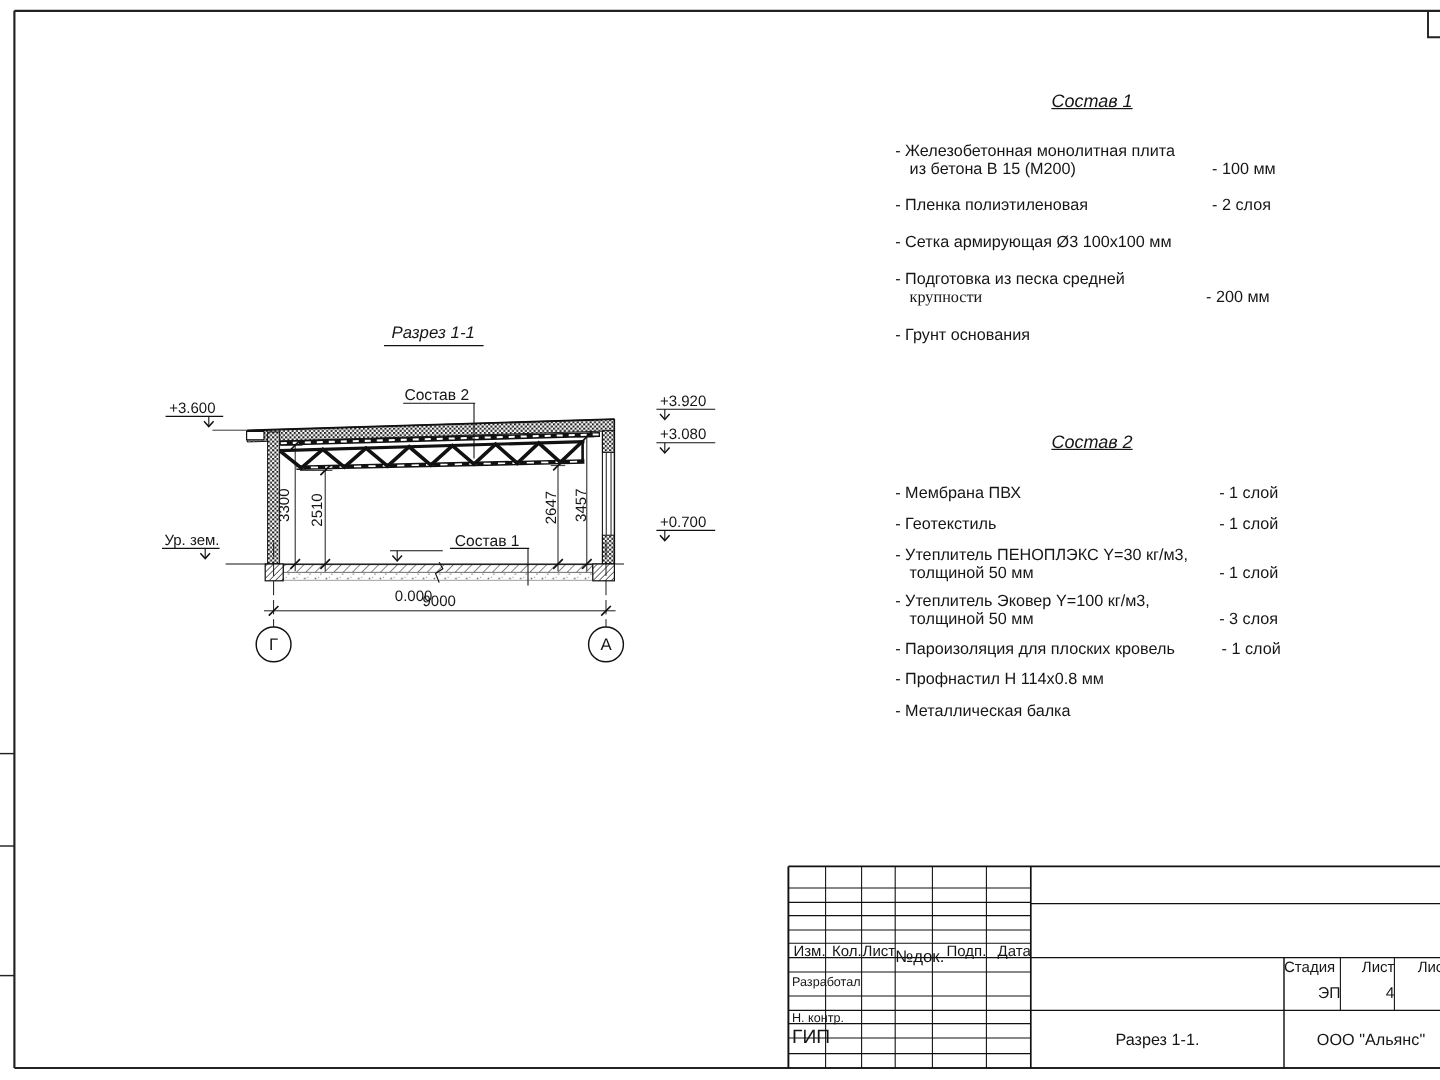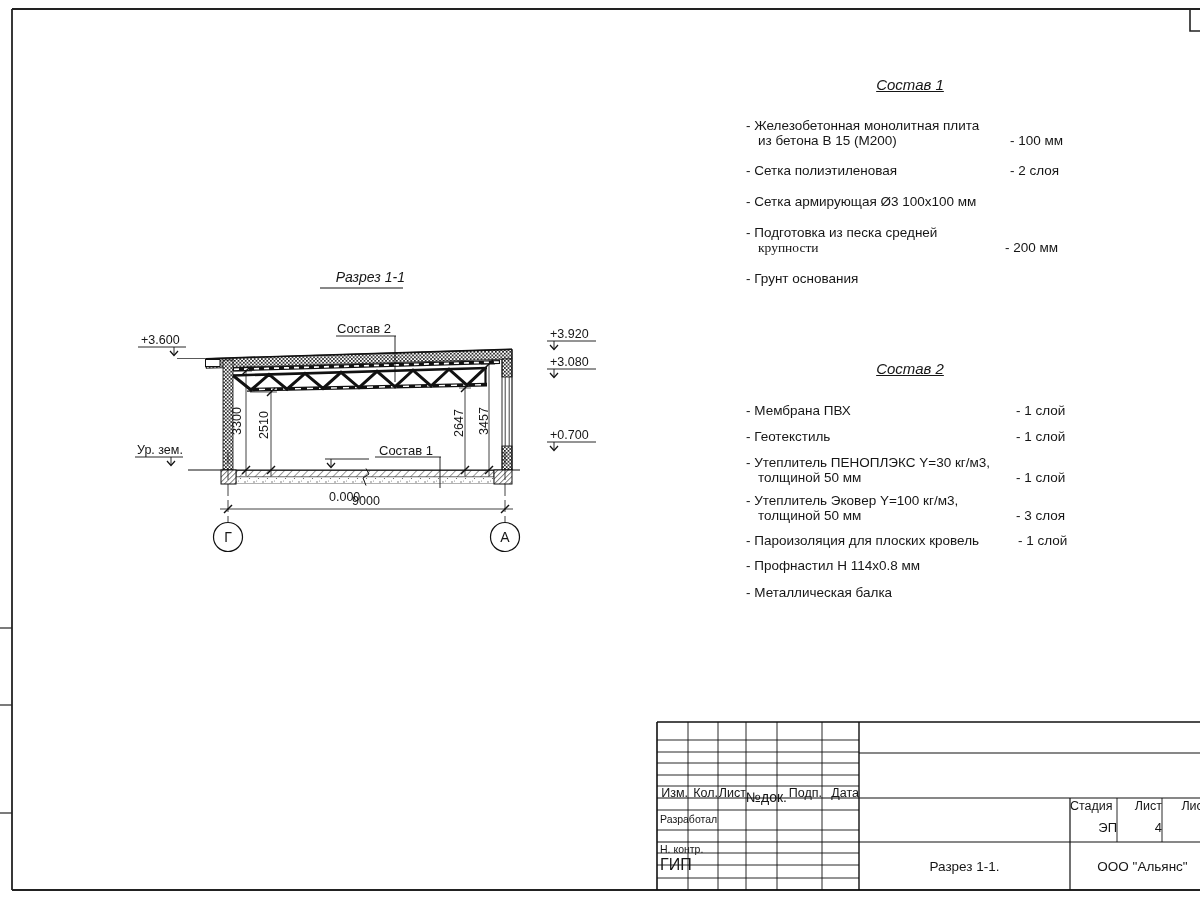--- a/index.html
+++ b/index.html
@@ -2,21 +2,21 @@
 <html><head>
 <meta charset="utf-8">
 <style>
   html,body{margin:0;padding:0;background:#fff;}
   body{width:1200px;height:900px;position:relative;overflow:hidden;
        font-family:"Liberation Sans", sans-serif;color:#161616;}
   svg.canvas{position:absolute;left:0;top:0;}
   .abs{position:absolute;white-space:nowrap;}
   .txt{font-size:13.5px;line-height:15px;}
   .hd{font-size:15px;font-style:italic;text-decoration:underline;text-align:center;width:130px;}
-  .dtitle{font-size:14px;font-style:italic;text-align:right;width:88px;}
+  .dtitle{font-size:14px;font-style:italic;text-align:center;width:88px;}
   .lbl{font-size:12.5px;}
   .dim{font-size:12.5px;width:44px;height:14px;text-align:center;
        transform:rotate(-90deg);transform-origin:center;}
   .ax{font-size:14px;width:20px;text-align:center;}
   .c9000{font-size:12.5px;width:44px;text-align:center;}
   .tb{font-size:12.5px;text-align:right;}
   .tbs{font-size:14px;text-align:center;}
   .tbr{font-size:10.5px;}
   .tbt{font-size:13.5px;text-align:center;}
 </style>
@@ -209,21 +209,21 @@
 <div class="abs dim" style="left:437px;top:416px;">2647</div>
 <div class="abs dim" style="left:462px;top:414px;">3457</div>
 <div class="abs c9000" style="left:344px;top:494px;">9000</div>
 <div class="abs ax" style="left:218px;top:529px;">Г</div>
 <div class="abs ax" style="left:495px;top:529px;">А</div>
 
 <div class="abs hd" style="left:845px;top:76px;">Состав 1</div>
 <div class="abs txt" style="left:746px;top:118px;">- Железобетонная  монолитная плита</div>
 <div class="abs txt" style="left:758px;top:133px;">из бетона В 15 (М200)</div>
 <div class="abs txt" style="left:1010px;top:133px;">- 100 мм</div>
-<div class="abs txt" style="left:746px;top:163px;">- Сетка полиэтиленовая</div>
+<div class="abs txt" style="left:746px;top:163px;">- Пленка полиэтиленовая</div>
 <div class="abs txt" style="left:1010px;top:163px;">-  2 слоя</div>
 <div class="abs txt" style="left:746px;top:194px;">- Сетка армирующая Ø3 100х100 мм</div>
 <div class="abs txt" style="left:746px;top:225px;">- Подготовка из песка средней</div>
 <div class="abs txt" style="left:758px;top:240px;font-family:Liberation Serif, serif;">крупности</div>
 <div class="abs txt" style="left:1005px;top:240px;">- 200 мм</div>
 <div class="abs txt" style="left:746px;top:271px;">- Грунт основания</div>
 
 <div class="abs hd" style="left:845px;top:360px;">Состав 2</div>
 <div class="abs txt" style="left:746px;top:403px;">- Мембрана ПВХ</div>
 <div class="abs txt" style="left:1016px;top:403px;">- 1 слой</div>

